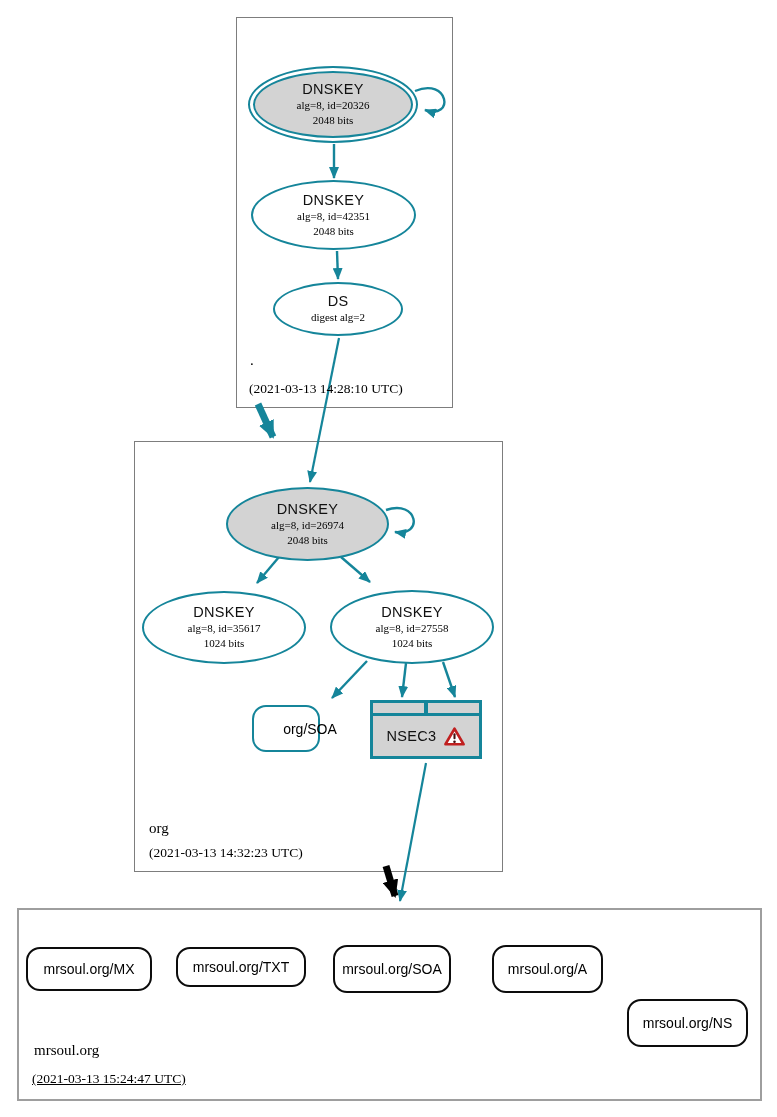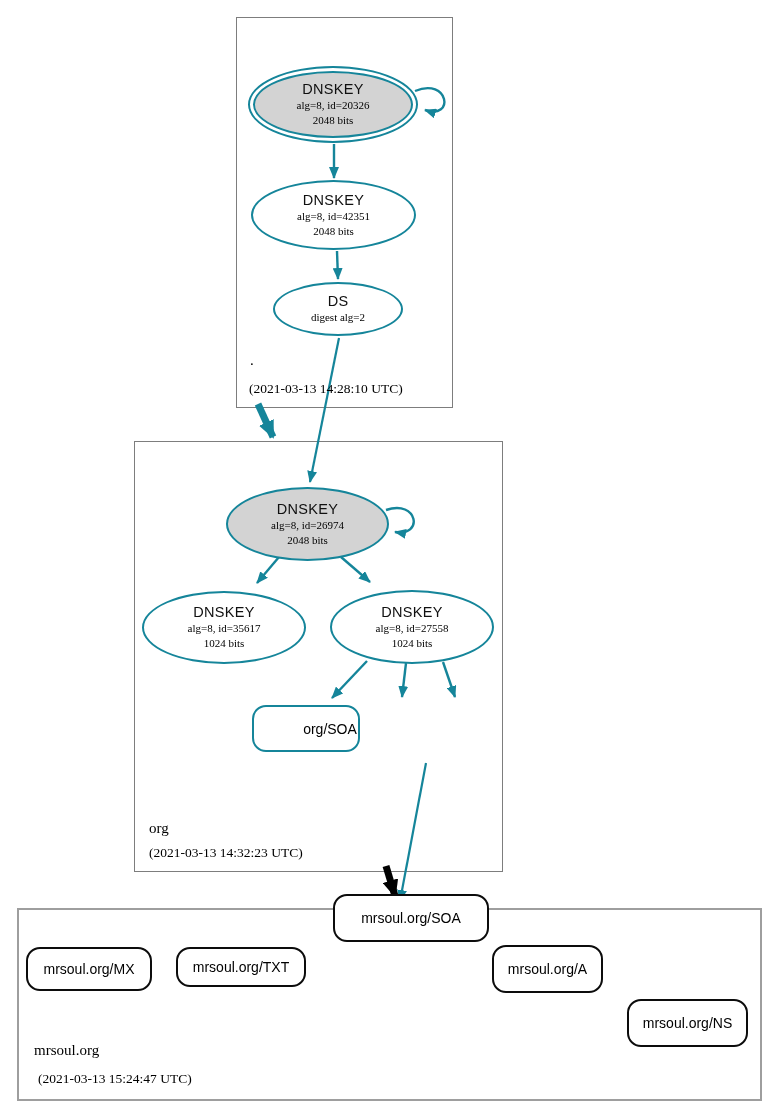--- a/index.html
+++ b/index.html
@@ -17,21 +17,21 @@
   #box-mrsoul{left:17px;top:908px;width:745px;height:193px;border:2px solid #9e9e9e;}
 
   
   .zone-label{position:absolute;font-family:"Liberation Serif", serif;font-size:15px;color:#000;}
   .zone-ts{position:absolute;font-family:"Liberation Serif", serif;font-size:13.5px;color:#000;white-space:nowrap;}
   #lbl-root{left:250px;top:352px;}
   #ts-root {left:249px;top:381px;}
   #lbl-org {left:149px;top:820px;}
   #ts-org  {left:149px;top:845px;}
   #lbl-mrsoul{left:34px;top:1042px;}
-  #ts-mrsoul {left:38px;top:1071px;}
+  #ts-mrsoul {left:32px;top:1071px;text-decoration:underline;}
 
   
   svg.edges{position:absolute;left:0;top:0;z-index:2;}
   .zone-box{z-index:1;}
   .zone-label,.zone-ts{z-index:3;}
   .node{z-index:4;}
 
   
   .node{position:absolute;box-sizing:border-box;}
   .ellipse{
@@ -57,24 +57,24 @@
   #n-org-zsk2{left:330px;top:590px;width:164px;height:74px;}
 
   
   .rrset{
     position:absolute;box-sizing:border-box;border-radius:14px;background:#fff;
     display:flex;align-items:center;justify-content:center;
     font-size:14px;color:#000;
   }
   .rrset.secure{border:2.2px solid #15859a;}
   .rrset.plain {border:2.2px solid #0c0c0c;}
-  #n-org-soa{left:252px;top:705px;width:108px;height:47px;padding-left:48px;}
+  #n-org-soa{left:252px;top:705px;width:68px;height:47px;padding-left:48px;}
   #n-mx {left:26px; top:947px;width:126px;height:44px;}
   #n-txt{left:176px;top:947px;width:130px;height:40px;}
-  #n-soa{left:333px;top:894px;width:156px;height:48px;}
+  #n-soa{left:333px;top:945px;width:118px;height:48px;}
   #n-a  {left:492px;top:945px;width:111px;height:48px;}
   #n-ns {left:627px;top:999px;width:121px;height:48px;}
 
   
   #n-nsec3{
     left:370px;top:700px;width:112px;height:59px;
     background:#15859a;padding:3px;box-sizing:border-box;
     display:flex;flex-direction:column;
   }
   #n-nsec3 .hdr{display:flex;gap:4px;height:10px;flex:0 0 auto;}
@@ -167,20 +167,34 @@
   <div class="node ellipse" id="n-org-zsk2">
     <div class="node-title">DNSKEY</div>
     <div class="node-detail">alg=8, id=27558</div>
     <div class="node-detail">1024 bits</div>
   </div>
 
   <div class="node rrset secure" id="n-org-soa">
     <span>org/SOA</span>
   </div>
 
+  <div class="node" id="n-nsec3">
+    <div class="hdr">
+      <div class="cell"></div>
+      <div class="cell"></div>
+    </div>
+    <div class="body">
+      <span>NSEC3</span>
+      <svg class="warn-svg" width="21" height="19" viewBox="0 0 24 22">
+        <path d="M12 2 L22.5 20 H1.5 Z" fill="#ffffff" stroke="#c01f1f" stroke-width="3" stroke-linejoin="round"></path>
+        <rect x="10.8" y="7.2" width="2.4" height="7" rx="1.1" fill="#42100f"></rect>
+        <circle cx="12" cy="17" r="1.5" fill="#42100f"></circle>
+      </svg>
+    </div>
+  </div>
 
   <div class="node rrset plain" id="n-mx">
     <span>mrsoul.org/MX</span>
   </div>
   <div class="node rrset plain" id="n-txt">
     <span>mrsoul.org/TXT</span>
   </div>
   <div class="node rrset plain" id="n-soa">
     <span>mrsoul.org/SOA</span>
   </div>

